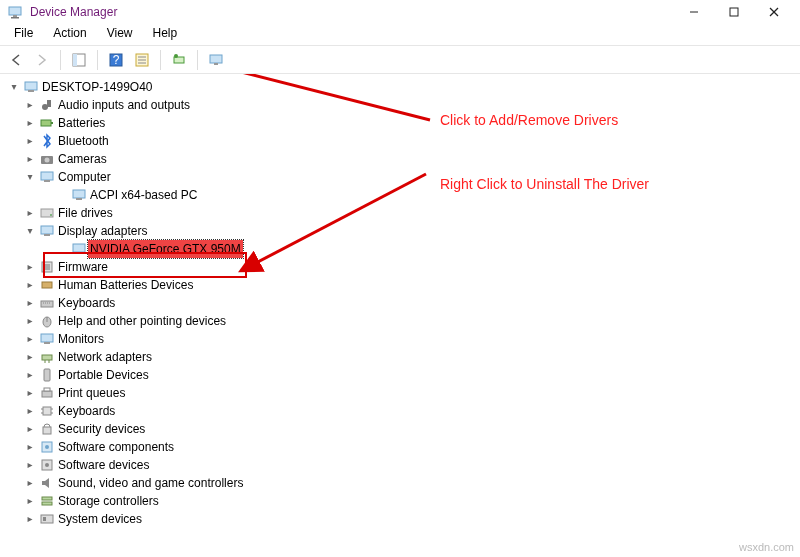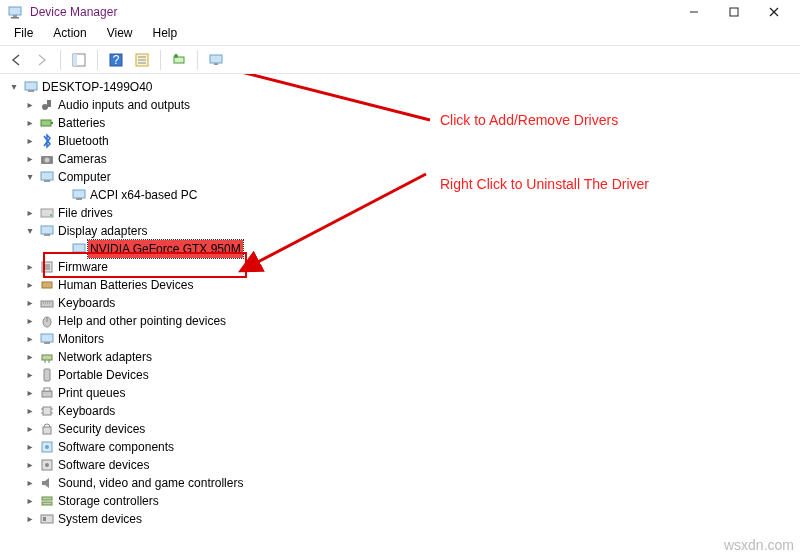--- a/index.html
+++ b/index.html
@@ -19,21 +19,21 @@
   .twisty { width: 16px; display: inline-flex; justify-content: center; color: #666; font-size: 10px; }
   .icon { width: 18px; height: 16px; display: inline-flex; align-items: center; justify-content: center; }
   .label { padding: 0 2px; }
   .indent0 { padding-left: 6px; }
   .indent1 { padding-left: 22px; }
   .indent2 { padding-left: 54px; }
   .selected { background: #ef4444; outline: 1px dotted #333; }
   .highlight-box { position: absolute; border: 2px solid #d80000; pointer-events: none; }
   .anno-text { position: absolute; color: #ff2020; font-size: 14px; font-weight: 400; pointer-events: none; }
   .anno-arrow { position: absolute; pointer-events: none; }
-  .watermark { position: absolute; right: 6px; bottom: 4px; font-size: 14px; color: #bbb; }
+  .watermark { position: absolute; right: 6px; bottom: 4px; font-size: 11px; color: #bbb; }
   svg { display: block; }
 </style>
 </head>
 <body>
 
 <div class="titlebar">
   <span class="icon">
     <svg width="14" height="14" viewBox="0 0 14 14">
         <rect x="1" y="2" width="12" height="8" fill="#c9e2f5" stroke="#6fa4cc"></rect>
         <rect x="3" y="12" width="8" height="1.5" fill="#777"></rect>

